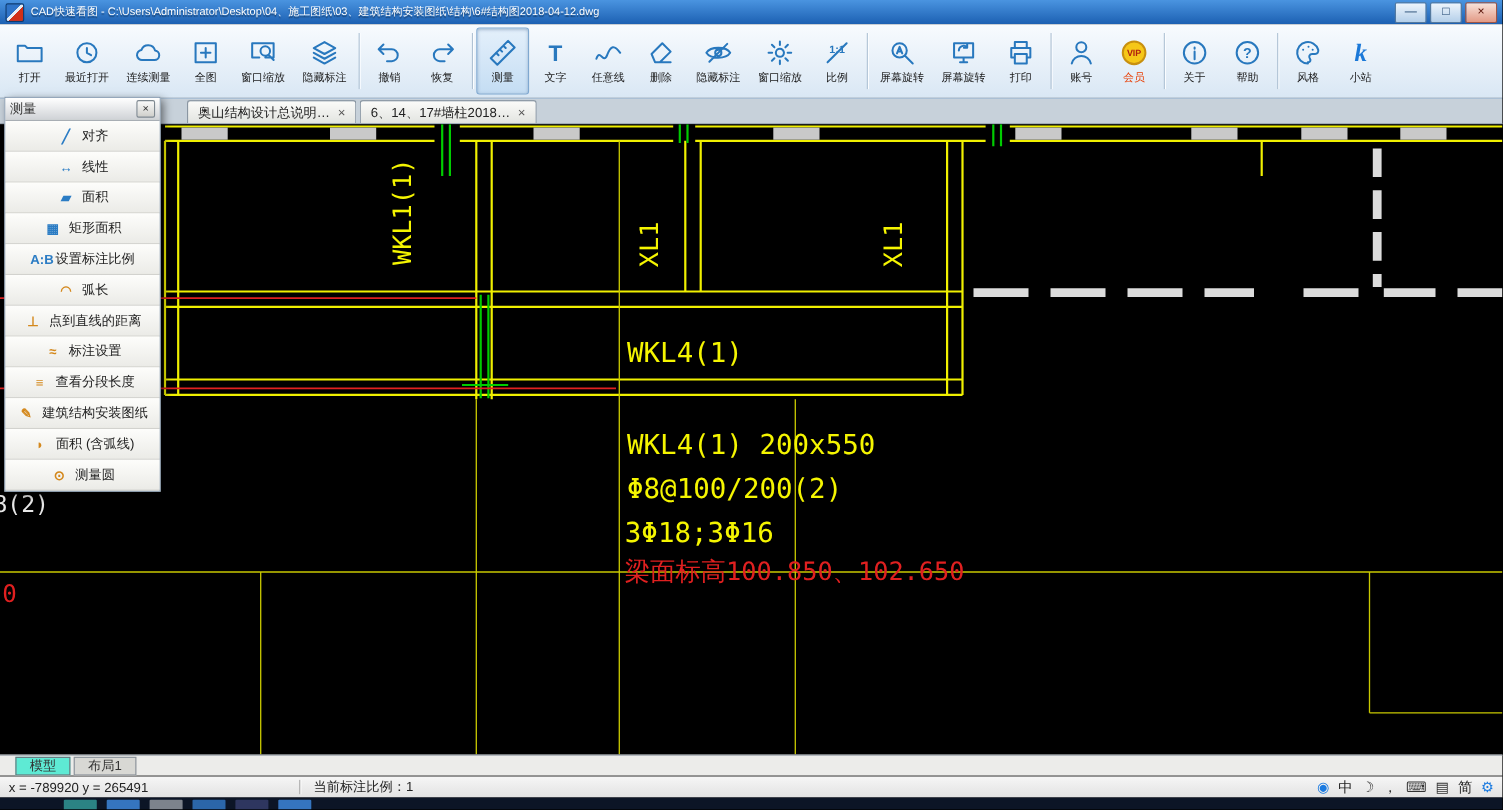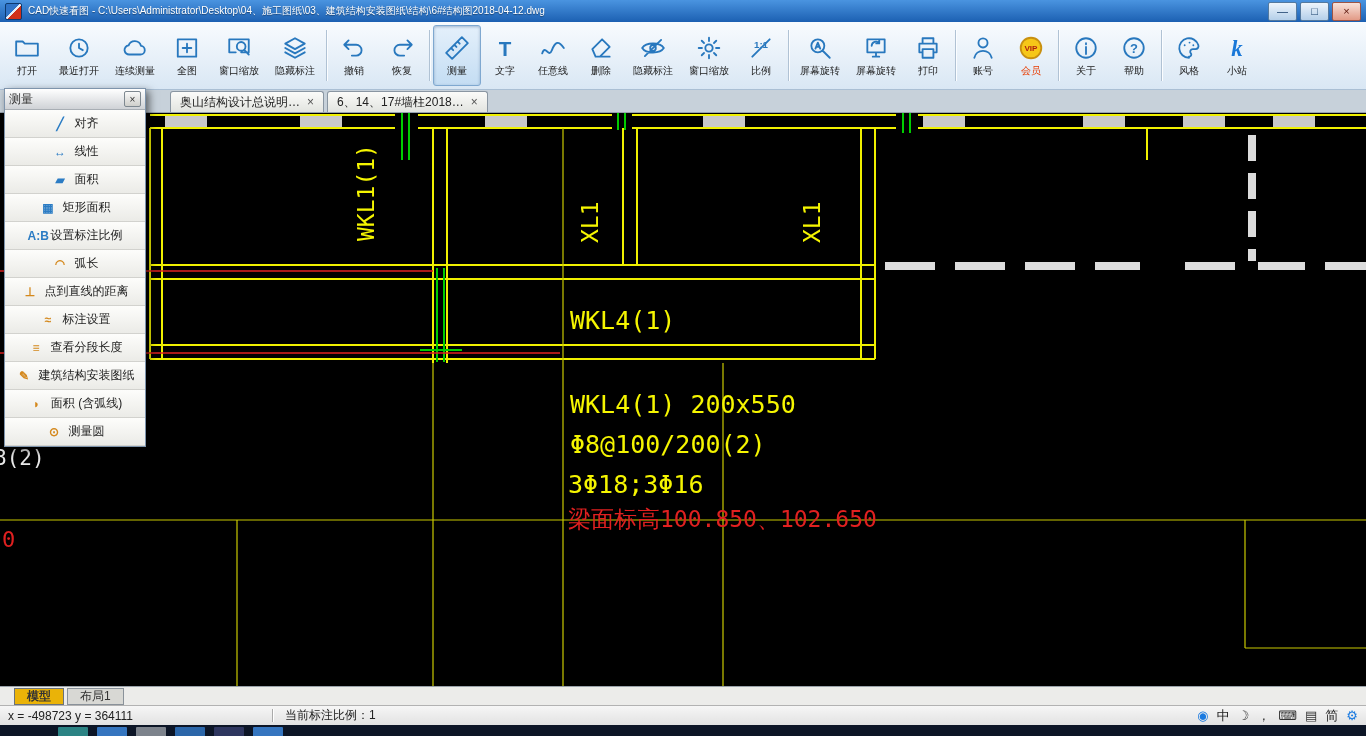--- a/index.html
+++ b/index.html
@@ -55,21 +55,21 @@
   .mp-item{height:27px;display:flex;align-items:center;justify-content:center;gap:6px;
            background:linear-gradient(#fdfdfb,#ebebe7);border-bottom:1px solid #d2d2ce;
            color:#222;cursor:pointer;padding:0 4px;white-space:nowrap}
   .mp-ico{width:17px;text-align:center;font-size:12px;font-weight:bold}
 
   
   #bottomtabs{top:686px;height:19px;background:#ececea;border-top:1px solid #9aa2aa;
               display:flex;align-items:center;padding-left:14px;gap:3px;box-sizing:border-box}
   .layout-tab{padding:0 12px;height:15px;line-height:15px;border:1px solid #8a929a;color:#333;
               background:#d8d8d4;font-size:12px;cursor:pointer}
-  .layout-tab.active{background:#eab308;font-weight:bold;border-color:#6a727a}
+  .layout-tab.active{background:#5eead4;font-weight:normal;border-color:#6a727a}
 
   
   #statusbar{top:705px;height:20px;background:linear-gradient(#f6f6f6,#e2e2e2);border-top:1px solid #b2b2b2;
              display:flex;align-items:center;padding:0 8px;color:#222;box-sizing:border-box}
   .coords{min-width:252px}
   .sb-sep{width:1px;height:13px;background:#aaa;box-shadow:1px 0 0 #fff;margin:0 12px}
   .sb-spacer{flex:1}
   #tray{display:flex;align-items:center;gap:8px;font-size:13px}
   .tray-item{cursor:pointer;line-height:18px}
 
@@ -410,21 +410,21 @@
       </div>
     </div>
 </div>
 
 <div id="bottomtabs" class="abs">
     <div class="layout-tab active">模型</div>
     <div class="layout-tab">布局1</div>
   </div>
 
 <div id="statusbar" class="abs">
-  <span class="coords">x = -498723  y = 364111</span>
+  <span class="coords">x = -789920  y = 265491</span>
   <span class="sb-sep"></span>
   <span>当前标注比例：1</span>
   <span class="sb-spacer"></span>
   <span id="tray">
       <span class="tray-item" style="color: rgb(26, 122, 224);">◉</span>
       <span class="tray-item" style="color: rgb(34, 34, 34);">中</span>
       <span class="tray-item" style="color: rgb(51, 51, 51);">☽</span>
       <span class="tray-item" style="color: rgb(51, 51, 51);">，</span>
       <span class="tray-item" style="color: rgb(51, 51, 51);">⌨</span>
       <span class="tray-item" style="color: rgb(51, 51, 51);">▤</span>

